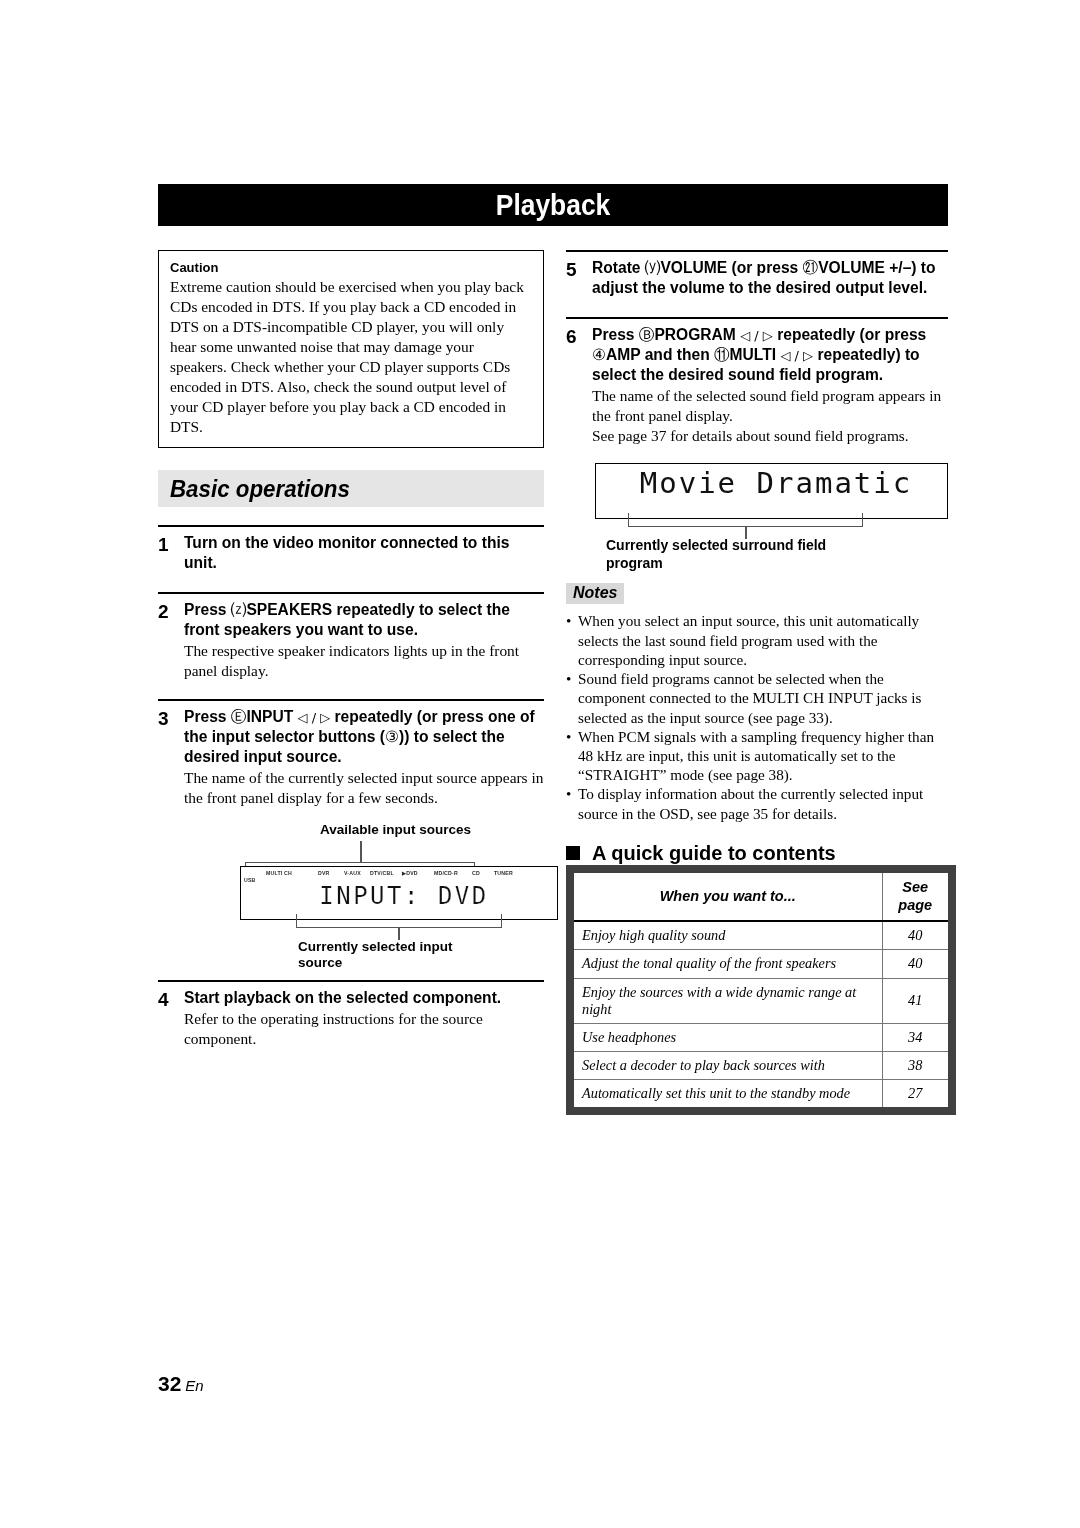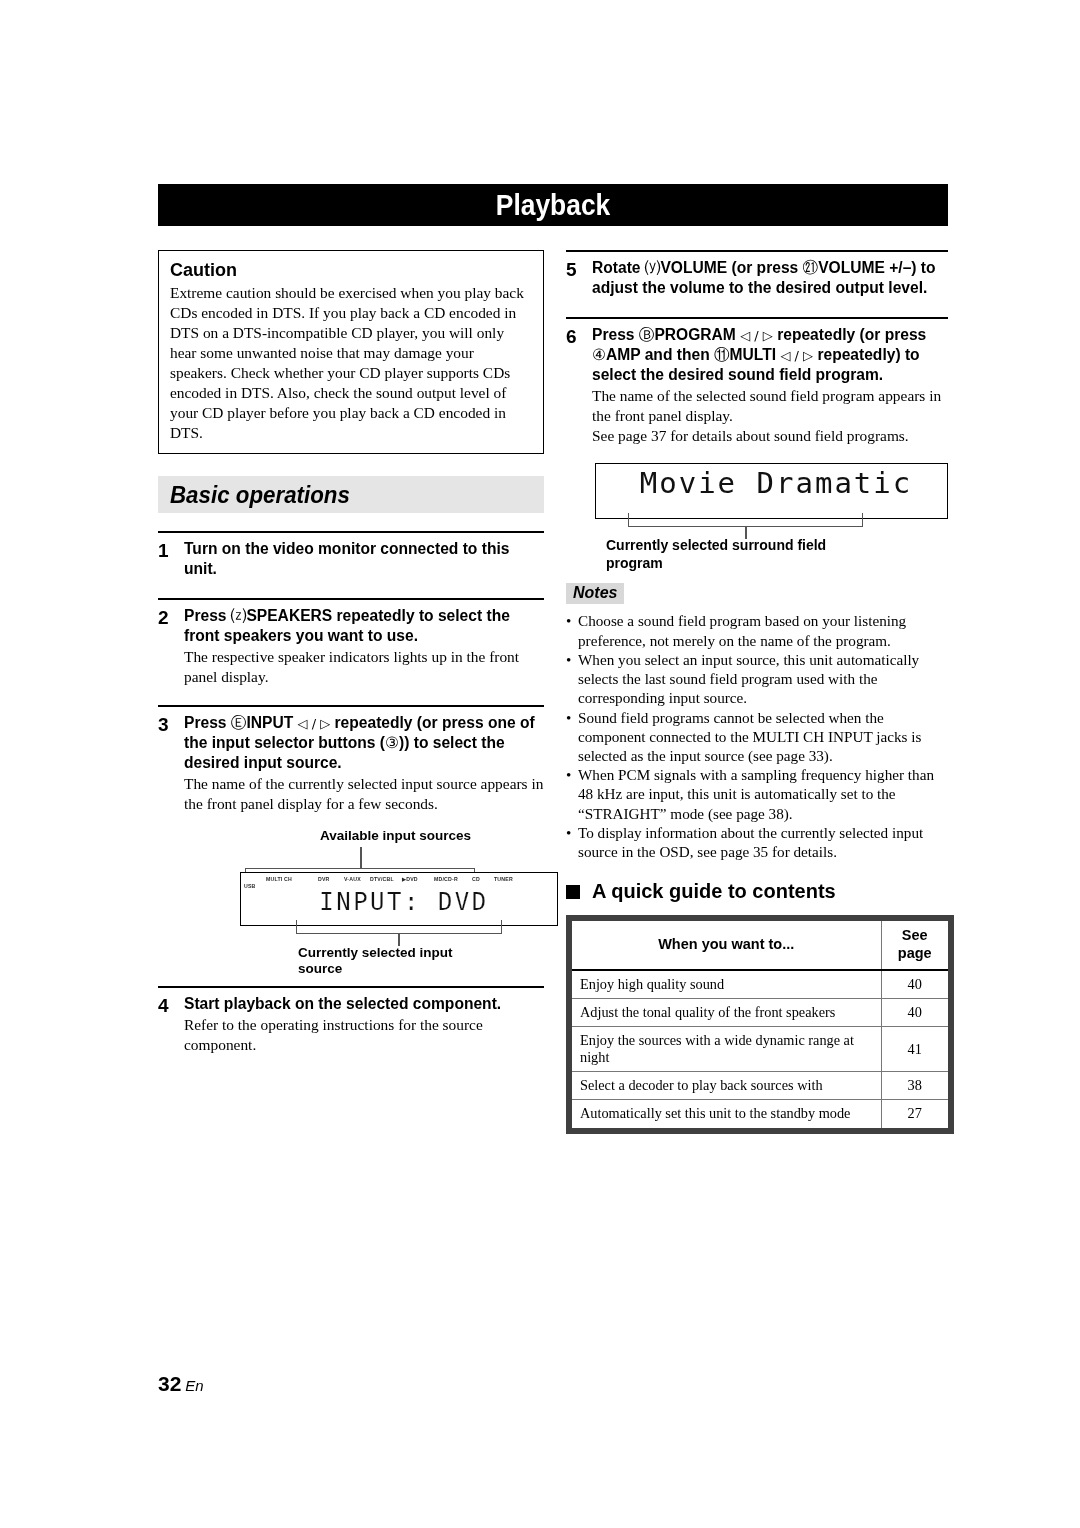--- a/index.html
+++ b/index.html
@@ -60,21 +60,21 @@
 
   
   .caution-box {
     border: 1px solid #000;
     padding: 9px 11px 10px 11px;
     box-sizing: border-box;
   }
   .caution-title {
     font-family: "Liberation Sans", sans-serif;
     font-weight: bold;
-    font-size: 18px;
+    font-size: 13px;
     margin-bottom: 2px;
   }
   .caution-body {
     font-size: 15.4px;
     line-height: 1.30;
     text-align: left;
   }
 
   
   .section-head {
@@ -330,25 +330,25 @@
     background: #000;
     margin-right: 12px;
     flex: 0 0 14px;
   }
   .qg-title {
     font-family: "Liberation Sans", sans-serif;
     font-weight: bold;
     font-size: 20px;
   }
   table.qg {
-    margin-top: 12px;
     border-collapse: collapse;
     width: 382px;
     table-layout: fixed;
-    border: 6px solid #404040;
+    border: 8px solid #404040;
+    font-style: italic;
   }
   table.qg th, table.qg td {
     border: 1px solid #777;
     padding: 5px 8px;
     font-size: 14.3px;
     line-height: 1.2;
   }
   table.qg th {
     font-family: "Liberation Sans", sans-serif;
     font-weight: bold;
@@ -480,21 +480,20 @@
       <div class="sf-box"></div>
       <div class="sf-text">Movie Dramatic</div>
       <div class="sf-bracket"></div>
       <div class="sf-leader"></div>
       <div class="sf-caption">Currently selected surround field program</div>
     </div>
 
     <div>
       <span class="notes-label">Notes</span>
       <ul class="notes-list">
-        <li>Choose a sound field program based on your listening preference, not merely on the name of the program.</li>
         <li>When you select an input source, this unit automatically selects the last sound field program used with the corresponding input source.</li>
         <li>Sound field programs cannot be selected when the component connected to the MULTI CH INPUT jacks is selected as the input source (see page 33).</li>
         <li>When PCM signals with a sampling frequency higher than 48 kHz are input, this unit is automatically set to the “STRAIGHT” mode (see page 38).</li>
         <li>To display information about the currently selected input source in the OSD, see page 35 for details.</li>
       </ul>
     </div>
 
     <div class="qg-head">
       <span class="qg-square"></span>
       <span class="qg-title">A quick guide to contents</span>
@@ -518,20 +517,24 @@
         </tr>
         <tr>
           <td>Adjust the tonal quality of the front speakers</td>
           <td class="num">40</td>
         </tr>
         <tr>
           <td>Enjoy the sources with a wide dynamic range at night</td>
           <td class="num">41</td>
         </tr>
         <tr>
+          <td>Use headphones</td>
+          <td class="num">34</td>
+        </tr>
+        <tr>
           <td>Select a decoder to play back sources with</td>
           <td class="num">38</td>
         </tr>
         <tr>
           <td>Automatically set this unit to the standby mode</td>
           <td class="num">27</td>
         </tr>
       </tbody>
     </table>
 

